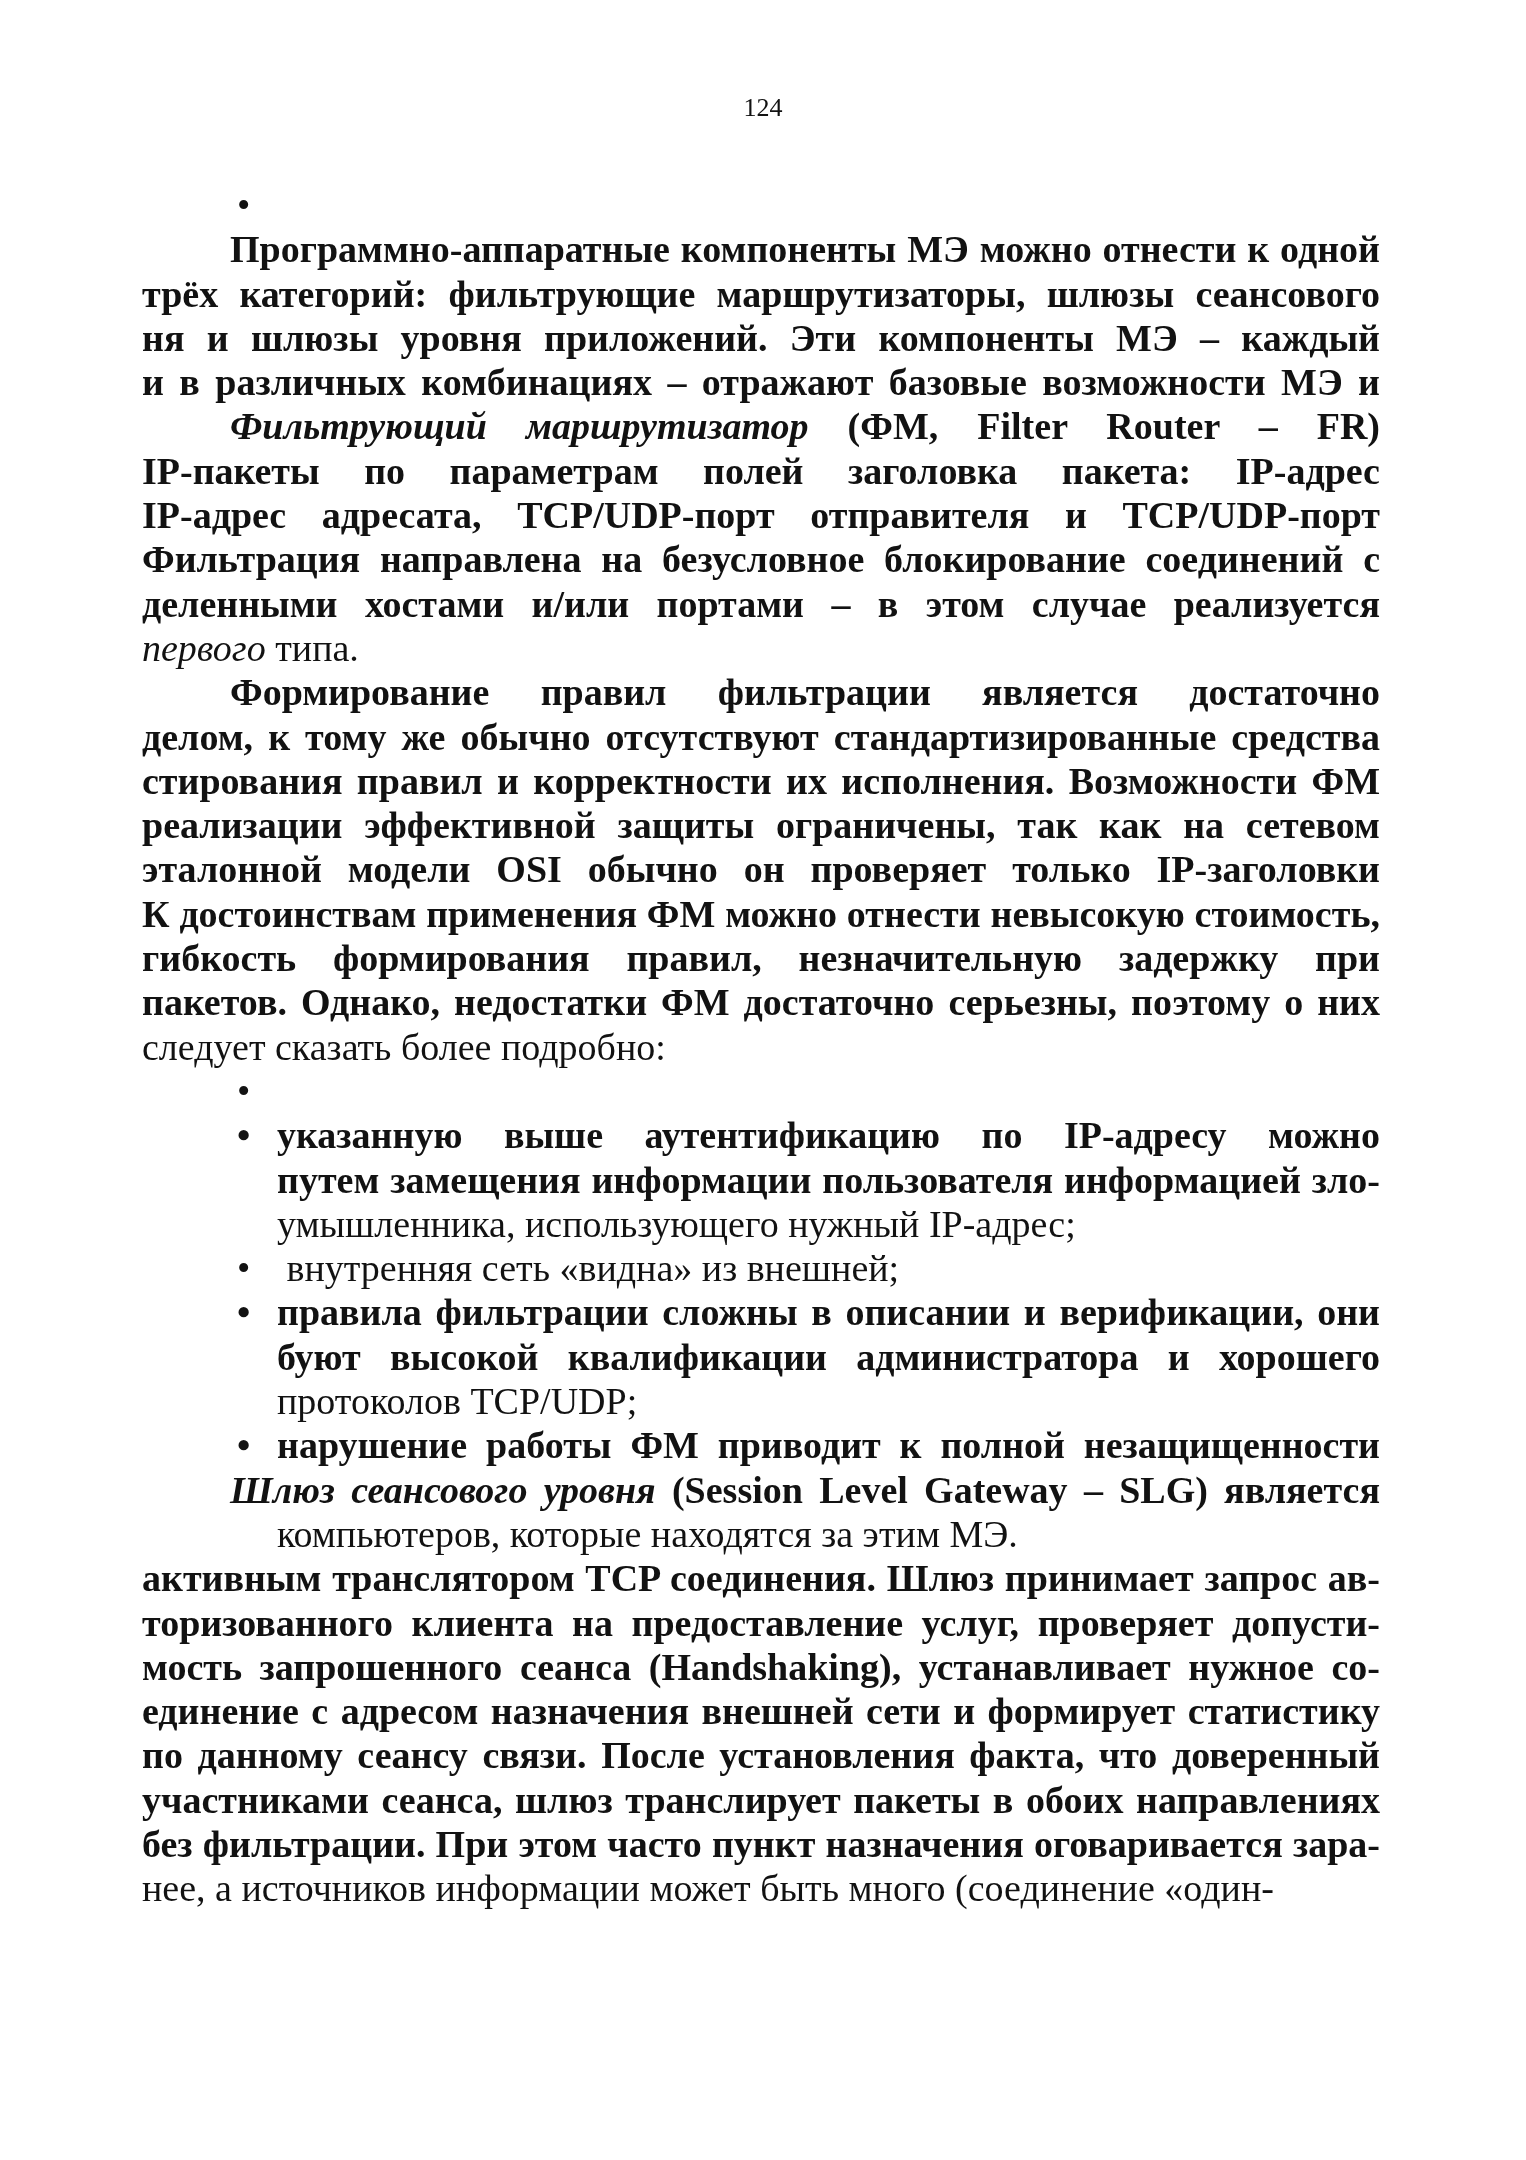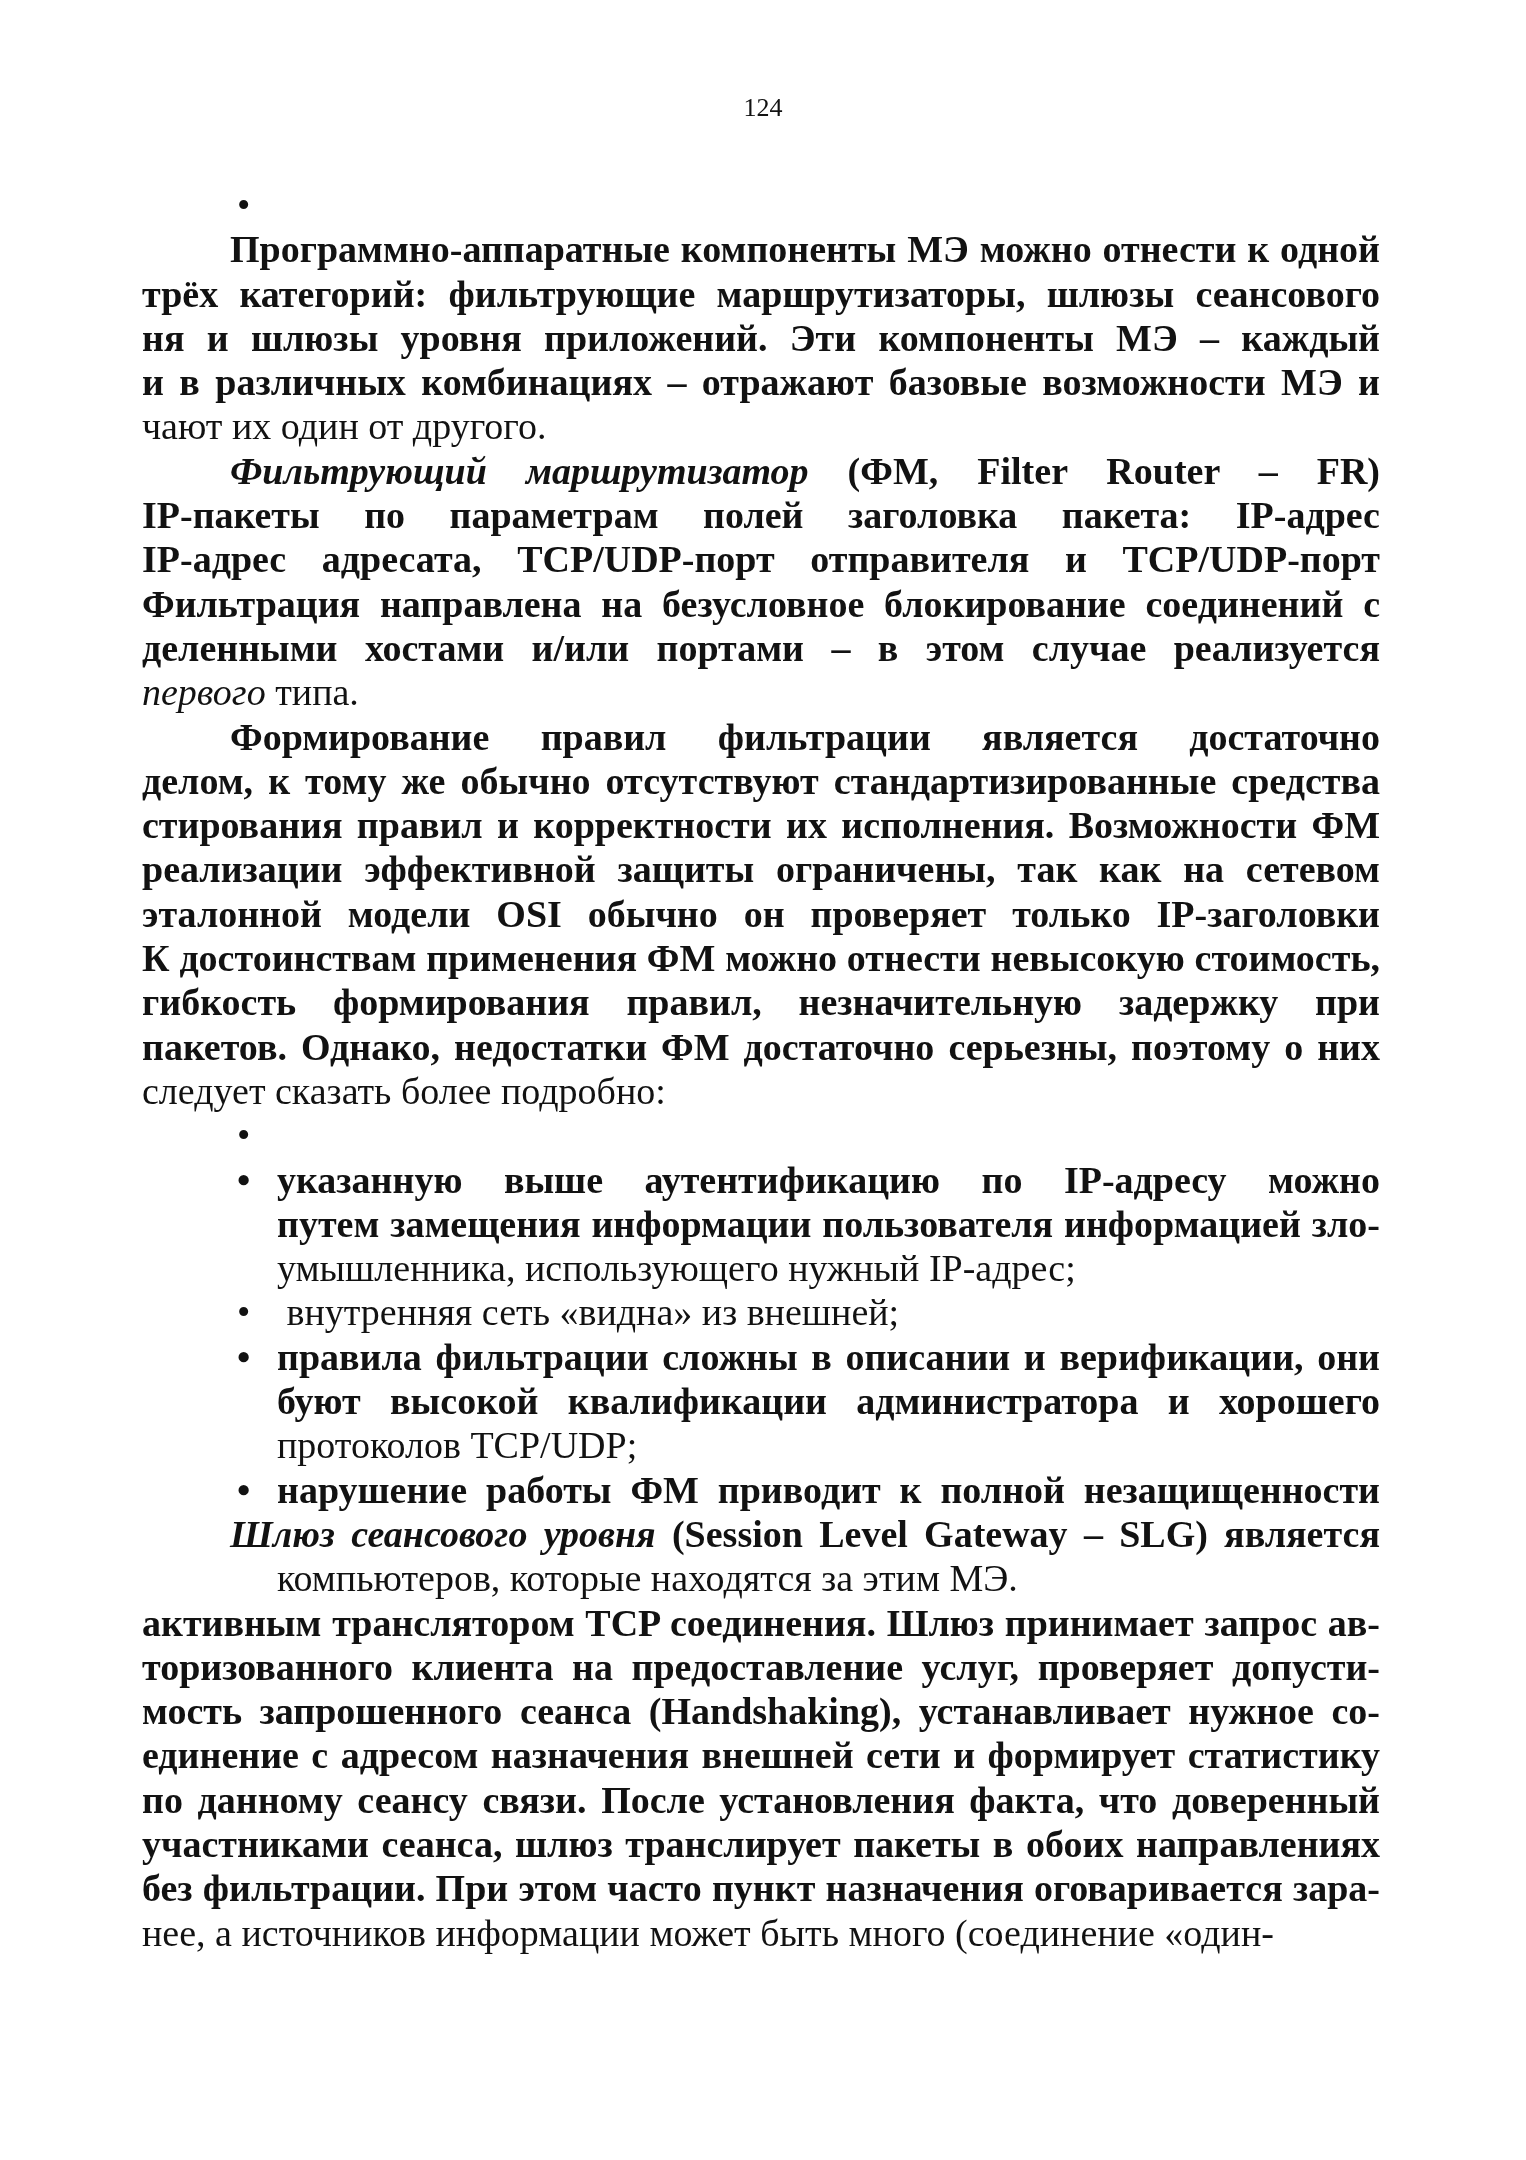--- a/index.html
+++ b/index.html
@@ -64,21 +64,20 @@
 <body style="background: rgb(255, 255, 255); color: rgb(18, 18, 18);">
 
 <div class="page-number">124</div>
 
 <main class="text-body">
     <div class="line bullet-first"><span class="bullet">•</span></div>
     <div class="line indent just"><span class="rg">Программно-аппаратные компоненты МЭ можно отнести к одной из</span></div>
     <div class="line flush just"><span class="rg">трёх категорий: фильтрующие маршрутизаторы, шлюзы сеансового уров-</span></div>
     <div class="line flush just"><span class="rg">ня и шлюзы уровня приложений. Эти компоненты МЭ – каждый отдельно</span></div>
     <div class="line flush just"><span class="rg">и в различных комбинациях – отражают базовые возможности МЭ и отли-</span></div>
-    <div class="line flush"><span class="rg">чают их один от другого.</span></div>
     <div class="line indent just"><span class="it">Фильтрующий маршрутизатор</span><span class="rg"> (ФМ, Filter Router – FR) фильтрует</span></div>
     <div class="line flush just"><span class="rg">IP-пакеты по параметрам полей заголовка пакета: IP-адрес отправителя,</span></div>
     <div class="line flush just"><span class="rg">IP-адрес адресата, TCP/UDP-порт отправителя и TCP/UDP-порт адресата.</span></div>
     <div class="line flush just"><span class="rg">Фильтрация направлена на безусловное блокирование соединений с опре-</span></div>
     <div class="line flush just"><span class="rg">деленными хостами и/или портами – в этом случае реализуется политика</span></div>
     <div class="line flush"><span class="it">первого</span><span class="rg"> типа.</span></div>
     <div class="line indent just"><span class="rg">Формирование правил фильтрации является достаточно сложным</span></div>
     <div class="line flush just"><span class="rg">делом, к тому же обычно отсутствуют стандартизированные средства те-</span></div>
     <div class="line flush just"><span class="rg">стирования правил и корректности их исполнения. Возможности ФМ по</span></div>
     <div class="line flush just"><span class="rg">реализации эффективной защиты ограничены, так как на сетевом уровне</span></div>

